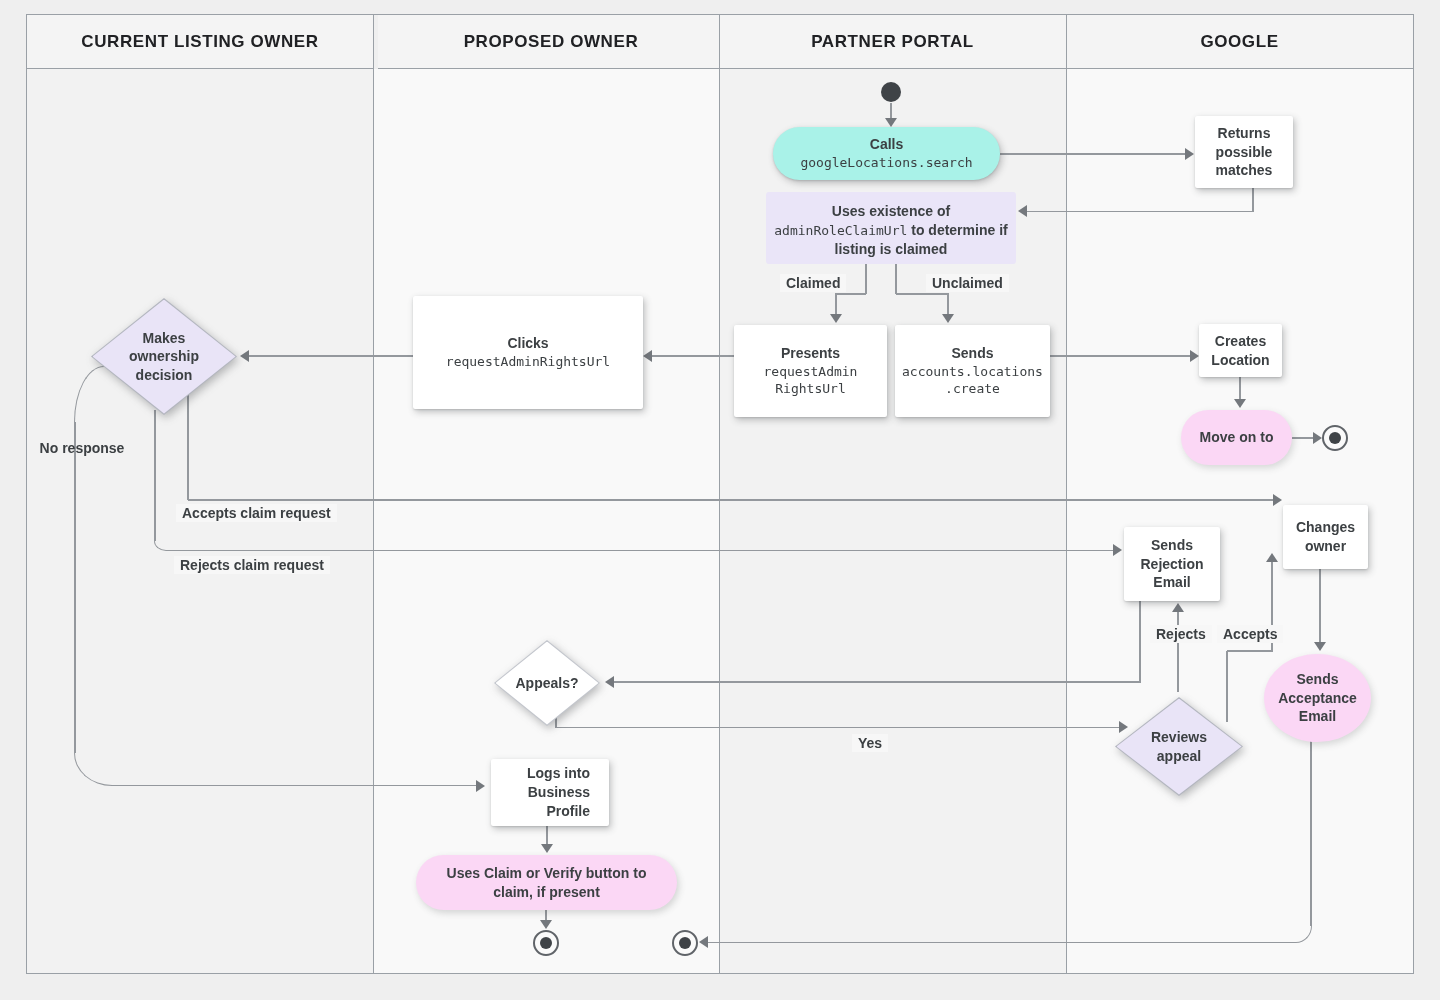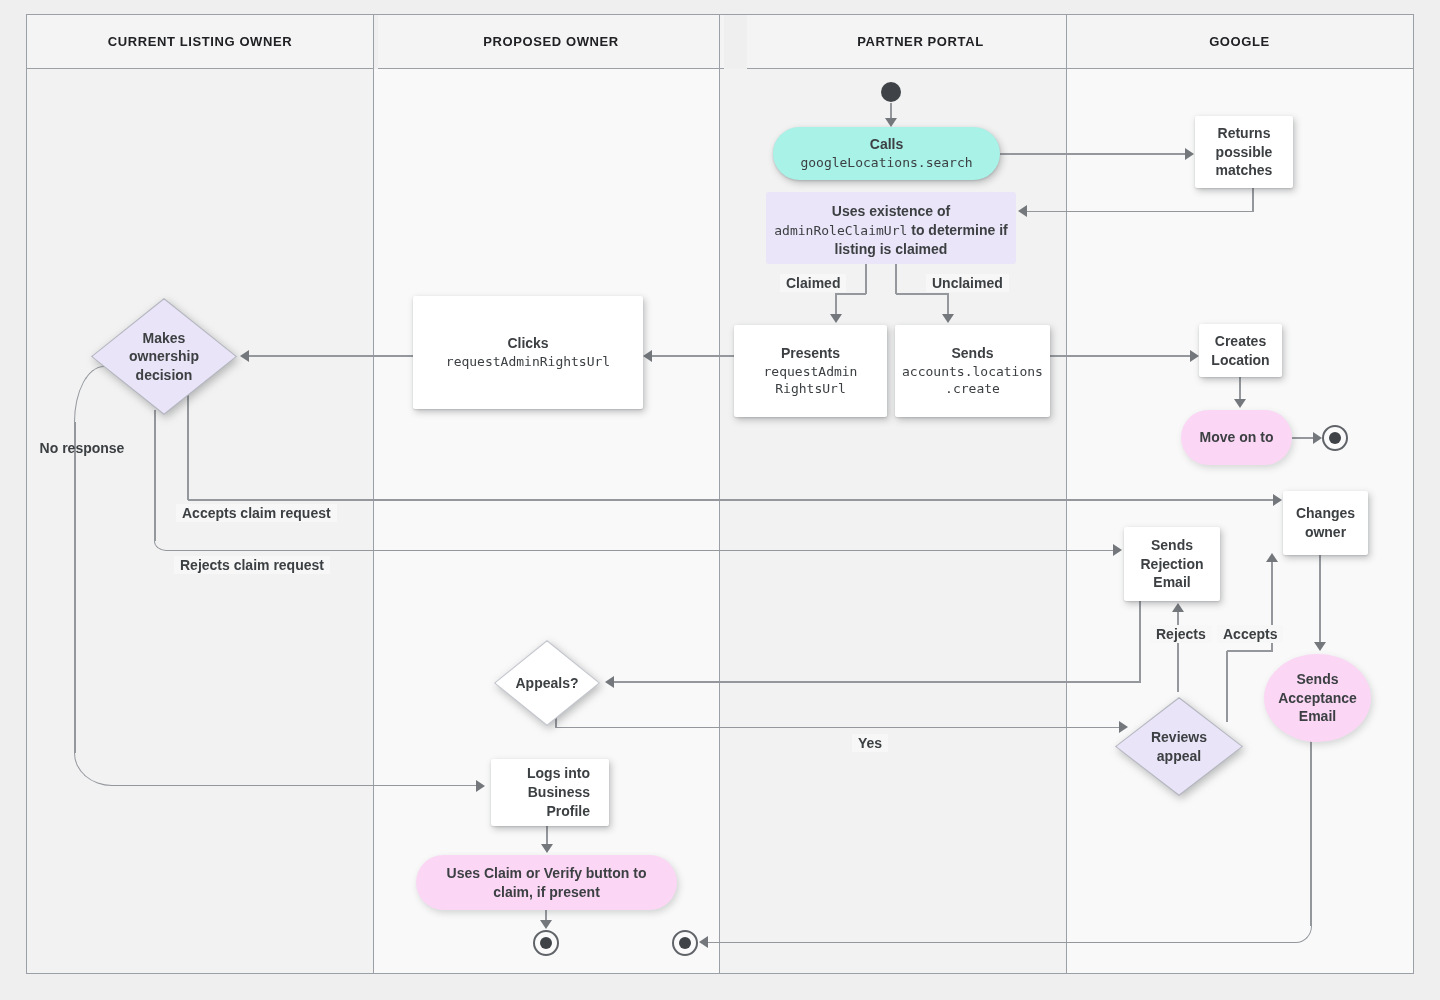--- a/index.html
+++ b/index.html
@@ -6,21 +6,21 @@
   body{
     width:1440px;height:1000px;position:relative;overflow:hidden;
     background:#efefef;
     font-family:"Liberation Sans", sans-serif;
     color:#3c4043;
   }
   
   .frame{position:absolute;left:26px;top:14px;width:1388px;height:960px;border:1px solid #9aa0a6;box-sizing:border-box;}
   .lane-body{position:absolute;top:54px;bottom:0;}
   .lane-head{position:absolute;top:0;height:54px;background:#f4f4f4;border-bottom:1px solid #9aa0a6;box-sizing:border-box;
-    display:flex;align-items:center;justify-content:center;font-size:13px;font-weight:700;letter-spacing:.6px;color:#202124;}
+    display:flex;align-items:center;justify-content:center;font-size:17px;font-weight:700;letter-spacing:.6px;color:#202124;}
   .lane-sep{position:absolute;top:0;bottom:0;width:1px;background:#9aa0a6;}
   
   .box{position:absolute;background:#fff;border-radius:2px;z-index:3;
     box-shadow:2px 3px 7px rgba(60,64,67,.30), 0 1px 2px rgba(60,64,67,.18);
     display:flex;flex-direction:column;align-items:center;justify-content:center;text-align:center;
     font-size:14px;font-weight:700;color:#3c4043;box-sizing:border-box;padding:6px;line-height:1.35;}
   .pill{border-radius:28px;}
   .flat{box-shadow:none;background:#eae5f8;border-radius:3px;}
   .ellipse{border-radius:50%;box-shadow:2px 3px 7px rgba(60,64,67,.18);}
   .mono{font-family:"DejaVu Sans Mono", monospace;font-weight:400;font-size:13px;color:#3c4043;}
@@ -53,21 +53,21 @@
   <div class="lane-body" style="left:346px;width:346px;background:#f9f9f9;"></div>
   <div class="lane-body" style="left:692px;width:347px;background:#f2f2f2;"></div>
   <div class="lane-body" style="left:1039px;width:347px;background:#f9f9f9;"></div>
 
   <div class="lane-head" style="left:0;width:346px;">
       <span>CURRENT LISTING OWNER</span>
     </div>
   <div class="lane-head" style="left:351px;width:346px;">
       <span>PROPOSED OWNER</span>
     </div>
-  <div class="lane-head" style="left:692px;width:347px;margin-left:28px;">
+  <div class="lane-head" style="left:692px;width:347px;">
       <span>PARTNER PORTAL</span>
     </div>
   <div class="lane-head" style="left:1039px;width:347px;">
       <span>GOOGLE</span>
     </div>
 
   <div class="lane-sep" style="left:346px;"></div>
   <div class="lane-sep" style="left:692px;"></div>
   <div class="lane-sep" style="left:1039px;"></div>
 </div>
@@ -204,21 +204,21 @@
 </div>
 
 <div class="box pill" style="left:1181px;top:410px;width:111px;height:55px;background:#fbd7f5;box-shadow:2px 3px 7px rgba(60,64,67,.18);">
   <span>Move on to</span>
 </div>
 
 <div class="end-node" style="left:1322px;top:425px;">
     <div class="dot"></div>
   </div>
 
-<div class="box" style="left:1283px;top:491px;width:85px;height:64px;">
+<div class="box" style="left:1283px;top:505px;width:85px;height:64px;">
   <span>Changes owner</span>
 </div>
 
 <div class="box" style="left:1124px;top:527px;width:96px;height:74px;">
   <span>Sends Rejection Email</span>
 </div>
 
 <div class="box ellipse" style="left:1264px;top:654px;width:107px;height:88px;background:#fbd7f5;">
   <span style="max-width:92px;">Sends Acceptance Email</span>
 </div>

